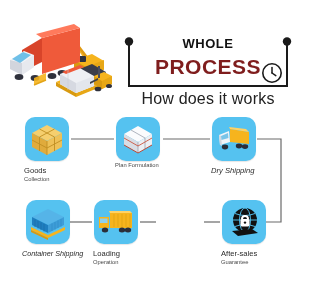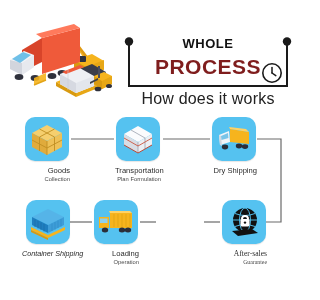--- a/index.html
+++ b/index.html
@@ -20,21 +20,21 @@
   .title-lines{position:absolute;left:0;top:0;width:176px;text-align:center;}
   .t-line1{font-size:13px;font-weight:bold;letter-spacing:.5px;color:#111;line-height:23px;margin-top:-2px;}
   .t-line2{font-size:21px;font-weight:bold;letter-spacing:.5px;color:#7f1d1d;line-height:23px;}
   .clock{position:absolute;left:141px;top:28px;width:22px;height:22px;}
   .subtitle{position:absolute;left:0;top:56px;width:176px;text-align:center;
     font-size:16px;color:#222;letter-spacing:.2px;}
 
   
   .flow{position:absolute;left:0;top:112px;width:300px;height:188px;}
   .connectors{position:absolute;left:0;top:0;width:300px;height:188px;}
-  .card{position:absolute;width:46px;text-align:right;}
+  .card{position:absolute;width:46px;text-align:left;}
   .tile{width:44px;height:44px;border-radius:10px;background:#55c2f0;
     margin:0 auto;position:relative;overflow:hidden;
     box-shadow:0 1px 1px rgba(0,0,0,.10);}
   .tile svg{display:block;}
   .lbl{font-size:7.6px;color:#2b2b2b;margin-top:5px;line-height:9px;white-space:nowrap;}
   .sub{font-size:5.8px;color:#4a4a4a;line-height:8px;white-space:nowrap;}
   .wide .lbl{font-size:7.2px;}
 </style>
 </head>
 <body>
@@ -167,25 +167,24 @@
           <g stroke="#9aa1ad" stroke-width=".8" fill="none">
             <path d="M15 13 L29 21 L29 32"></path>
             <path d="M22 25 L22 36"></path>
           </g>
           <g stroke="#c9553f" stroke-width=".9" fill="none">
             <path d="M8 21 L22 29 L36 21"></path>
           </g>
           <path d="M8 28 L22 36 L36 28" stroke="#b94a36" stroke-width="1" fill="none"></path>
         </svg>
       </div>
-      <div class="lbl">Transportation</div>
       <div class="sub">Plan Formulation</div>
     </div>
 
-    <div class="card" style="left:211px;top:5px;">
+    <div class="card" style="left:211px;top:5px;font-style:italic;">
       <div class="tile">
         <svg width="44" height="44" viewBox="0 0 44 44" xmlns="http://www.w3.org/2000/svg">
           <path d="M18 12 L37 15 L37 27 L18 25 Z" fill="#f6b41d"></path>
           <path d="M18 12 L37 15 L34 12 L17 10 Z" fill="#ffd264"></path>
           <path d="M7 18 L17 14 L18 25 L8 28 Z" fill="#f2f4f8"></path>
           <path d="M7 18 L8 28 L10 29 L9 19 Z" fill="#d3d7df"></path>
           <path d="M9 19 L16 16 L16.5 21 L9.5 23 Z" fill="#79c4e8"></path>
           <ellipse cx="13" cy="30" rx="3.2" ry="2.4" fill="#2b2e39"></ellipse>
           <ellipse cx="27" cy="29" rx="3.2" ry="2.4" fill="#2b2e39"></ellipse>
           <ellipse cx="33" cy="29.6" rx="3.2" ry="2.4" fill="#2b2e39"></ellipse>
@@ -238,21 +237,21 @@
           <ellipse cx="11" cy="30" rx="3.2" ry="2.5" fill="#2b2e39"></ellipse>
           <ellipse cx="28" cy="30" rx="3.2" ry="2.5" fill="#2b2e39"></ellipse>
           <ellipse cx="34" cy="30" rx="3.2" ry="2.5" fill="#2b2e39"></ellipse>
         </svg>
       </div>
       <div class="lbl">Loading</div>
       <div class="sub">Operation</div>
     </div>
 
 
-    <div class="card" style="left:221px;top:88px;font-family:Liberation Serif, serif;">
+    <div class="card" style="left:221px;top:88px;">
       <div class="tile">
         <svg width="44" height="44" viewBox="0 0 44 44" xmlns="http://www.w3.org/2000/svg">
           <circle cx="23" cy="20" r="12" fill="#111"></circle>
           <g stroke="#55c2f0" stroke-width="1" fill="none" opacity=".95">
             <ellipse cx="23" cy="20" rx="5.5" ry="12"></ellipse>
             <line x1="11" y1="20" x2="35" y2="20"></line>
             <path d="M13 13.5 q10 4 20 0"></path>
             <path d="M13 26.5 q10 -4 20 0"></path>
           </g>
 

